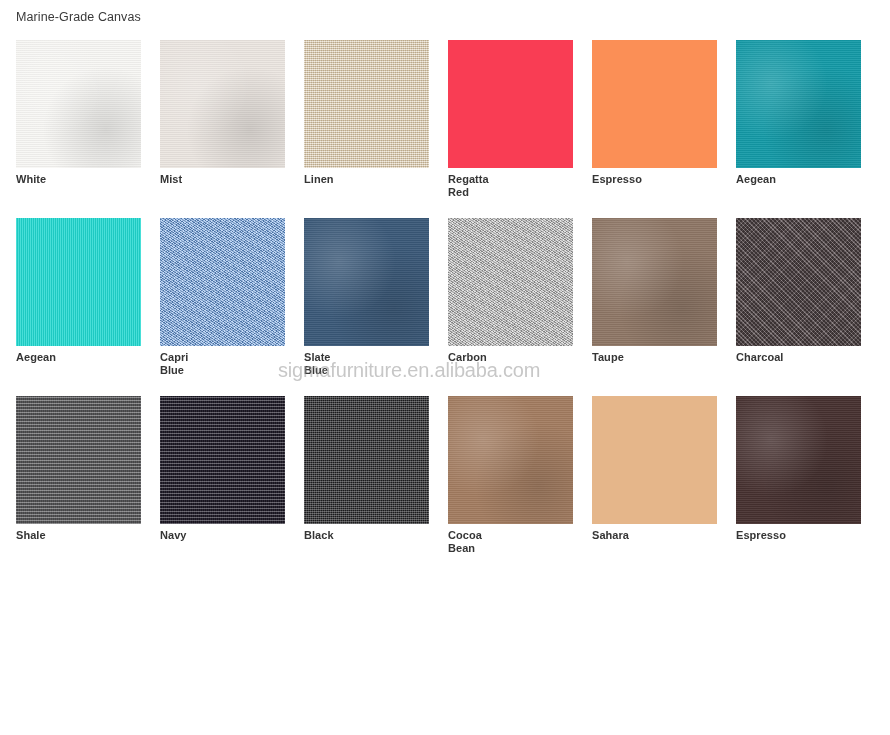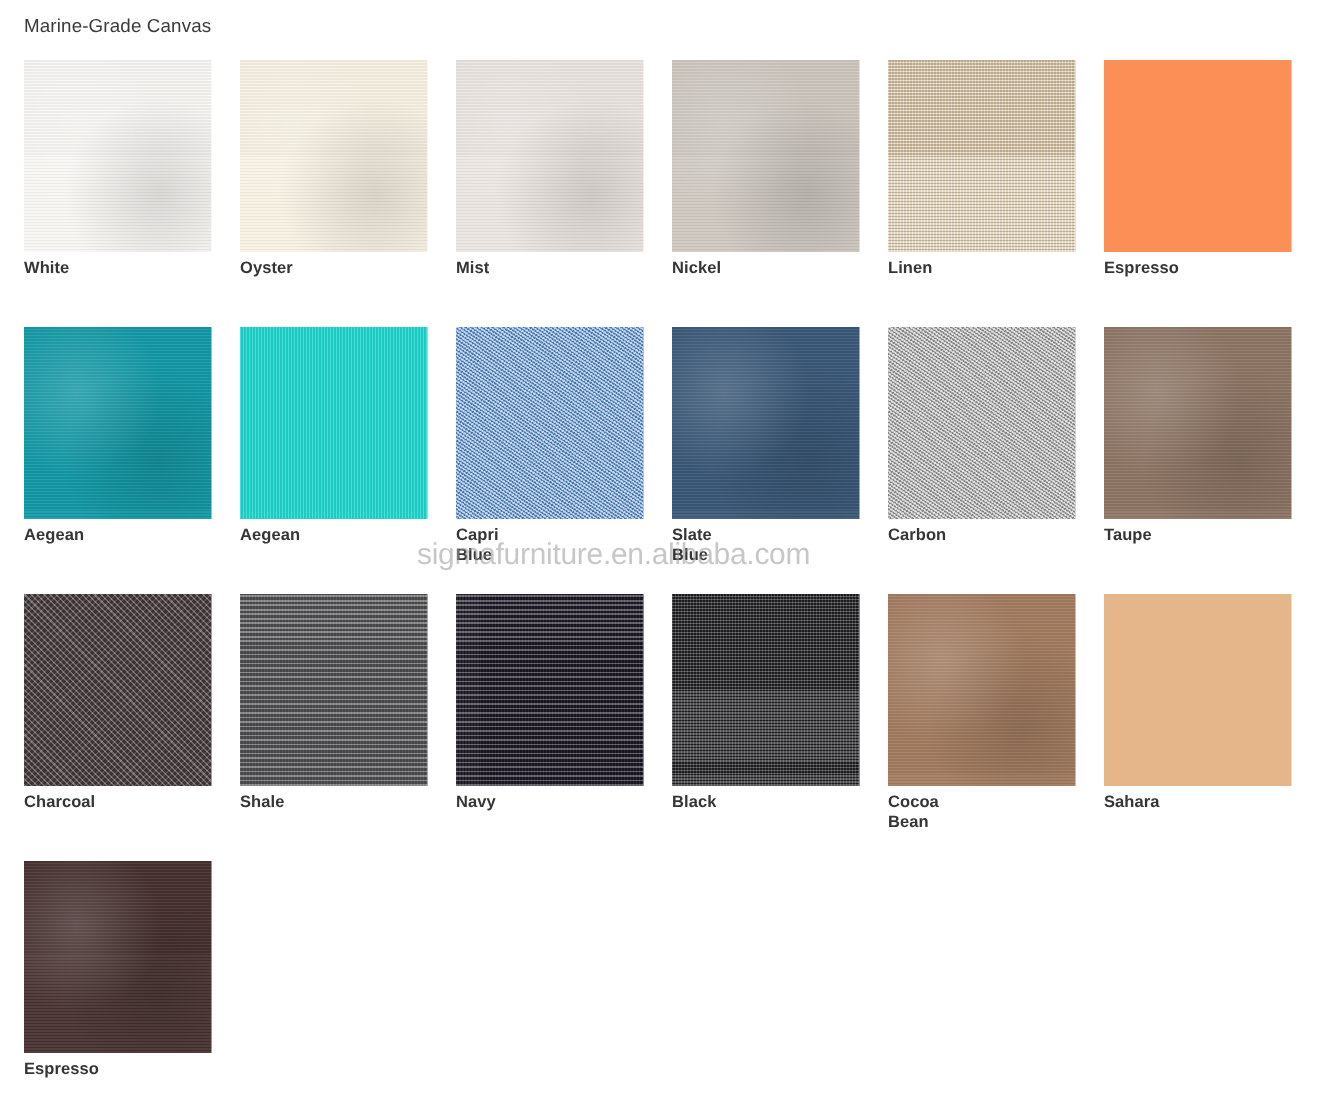--- a/index.html
+++ b/index.html
@@ -163,36 +163,32 @@
 <div id="catalog">
 
   <div class="catalog-title">Marine-Grade Canvas</div>
 
   <div class="swatch-grid" id="swatch-grid">
       <div class="swatch-cell">
         <div class="swatch-chip tex-soft" style="background-color: rgb(248, 247, 244);"></div>
         <div class="swatch-label">White</div>
       </div>
       <div class="swatch-cell">
-        <div class="swatch-chip tex-soft" style="background-color: rgb(249, 242, 228);"></div>
-        <div class="swatch-label">Oyster</div>
-      </div>
-      <div class="swatch-cell">
         <div class="swatch-chip tex-soft" style="background-color: rgb(236, 230, 225);"></div>
         <div class="swatch-label">Mist</div>
       </div>
       <div class="swatch-cell">
-        <div class="swatch-chip tex-soft" style="background-color: rgb(207, 200, 193);"></div>
-        <div class="swatch-label">Nickel</div>
-      </div>
-      <div class="swatch-cell">
         <div class="swatch-chip tex-linen" style="background-color: rgb(223, 208, 182);"></div>
         <div class="swatch-label">Linen</div>
       </div>
       <div class="swatch-cell">
+        <div class="swatch-chip tex-none" style="background-color: rgb(249, 61, 84);"></div>
+        <div class="swatch-label">Regatta Red</div>
+      </div>
+      <div class="swatch-cell">
         <div class="swatch-chip tex-none" style="background-color: rgb(251, 143, 86);"></div>
         <div class="swatch-label">Espresso</div>
       </div>
       <div class="swatch-cell">
         <div class="swatch-chip tex-soft" style="background-color: rgb(19, 154, 167);"></div>
         <div class="swatch-label">Aegean</div>
       </div>
       <div class="swatch-cell">
         <div class="swatch-chip tex-fine" style="background-color: rgb(32, 216, 208);"></div>
         <div class="swatch-label">Aegean</div>

